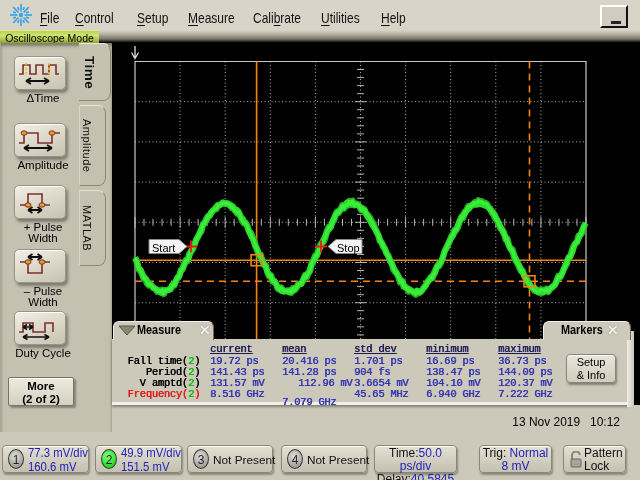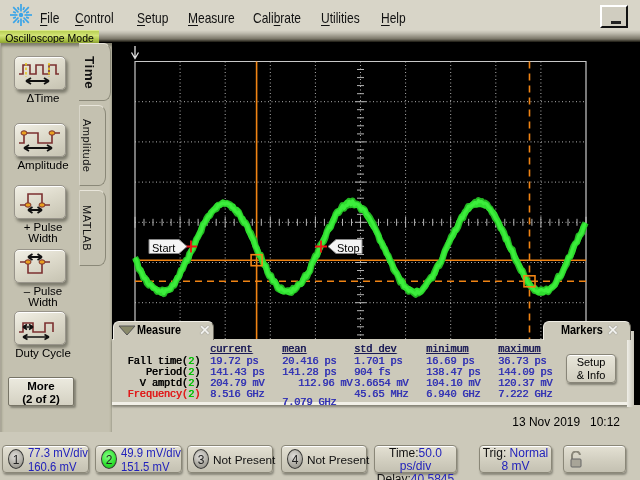--- a/index.html
+++ b/index.html
@@ -209,21 +209,21 @@
 <div class="mrow val" style="left:354px;top:354.5px">1.701 ps</div>
 <div class="mrow val" style="left:426px;top:354.5px">16.69 ps</div>
 <div class="mrow val" style="left:498px;top:354.5px">36.73 ps</div>
 <div class="mrow lab" style="left:112px;top:365.7px;color:#000">Period(<span style="color:#00c000">2</span>)</div>
 <div class="mrow val" style="left:210px;top:365.7px">141.43 ps</div>
 <div class="mrow val" style="left:282px;top:365.7px">141.28 ps</div>
 <div class="mrow val" style="left:354px;top:365.7px">904 fs</div>
 <div class="mrow val" style="left:426px;top:365.7px">138.47 ps</div>
 <div class="mrow val" style="left:498px;top:365.7px">144.09 ps</div>
 <div class="mrow lab" style="left:112px;top:376.9px;color:#000">V amptd(<span style="color:#00c000">2</span>)</div>
-<div class="mrow val" style="left:210px;top:376.9px">204.79 mV</div>
+<div class="mrow val" style="left:210px;top:376.9px">131.57 mV</div>
 <div class="mrow val" style="left:298px;top:376.9px">112.96 mV</div>
 <div class="mrow val" style="left:354px;top:376.9px">3.6654 mV</div>
 <div class="mrow val" style="left:426px;top:376.9px">104.10 mV</div>
 <div class="mrow val" style="left:498px;top:376.9px">120.37 mV</div>
 <div class="mrow lab" style="left:112px;top:388.1px;color:#e01818">Frequency(<span style="color:#00c000">2</span>)</div>
 <div class="mrow val" style="left:210px;top:388.1px">8.516 GHz</div>
 <div class="mrow val" style="left:282px;top:396px">7.079 GHz</div>
 <div class="mrow val" style="left:354px;top:388.1px">45.65 MHz</div>
 <div class="mrow val" style="left:426px;top:388.1px">6.940 GHz</div>
 <div class="mrow val" style="left:498px;top:388.1px">7.222 GHz</div>
@@ -249,12 +249,13 @@
     <div class="b2l">Time:<span class="blu">50.0 ps/div</span><br>Delay:<span class="blu">40.5845 ns</span></div>
   </div>
 <div class="bbtn" style="left:479px;width:73px">
     <div class="b2l">Trig: <span class="blu">Normal</span><br><span class="blu">8 mV</span></div>
   </div>
 <div class="bbtn" style="left:563px;width:63px">
 <svg style="position:absolute;left:5px;top:5px" width="14" height="18" viewBox="0 0 14 18">
 <path d="M3 8 v-3 a4 4 0 0 1 8 -1" fill="none" stroke="#8a877a" stroke-width="2"></path>
 <rect x="2" y="8" width="10" height="8" rx="1" fill="#a8a598" stroke="#666" stroke-width="1"></rect>
     </svg>
+<div class="b2l" style="text-align:left;padding-left:20px">Pattern<br>Lock</div>
   </div>
 </body></html>

